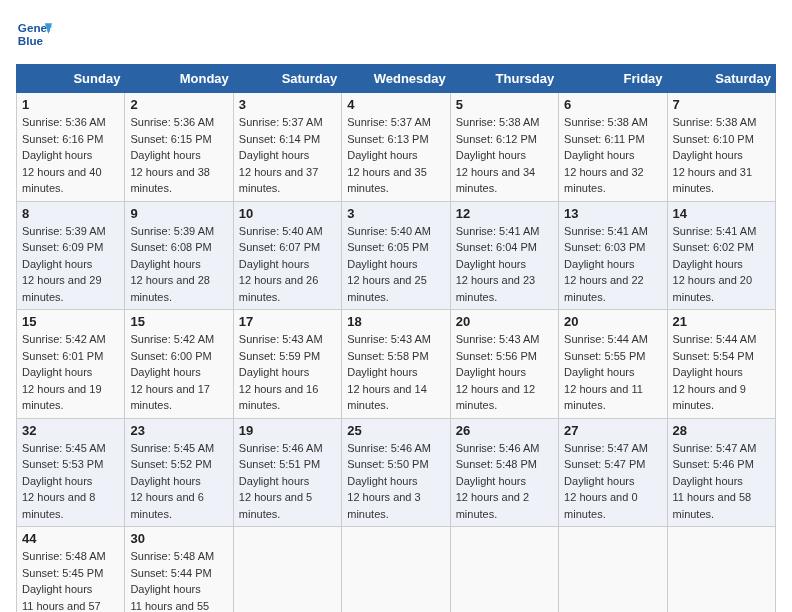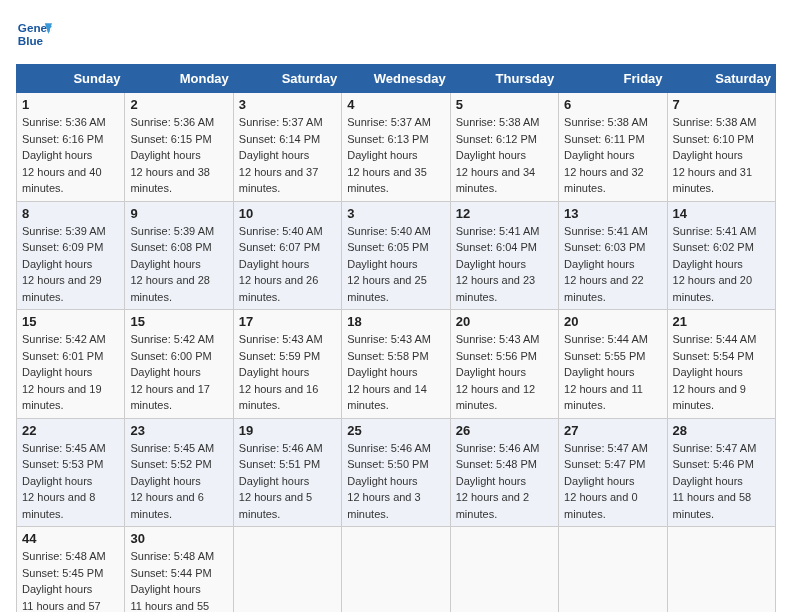--- a/index.html
+++ b/index.html
@@ -194,21 +194,21 @@
           <div class="day-num">20</div>
           <div class="day-info">Sunrise: 5:44 AM<br>Sunset: 5:55 PM<br>Daylight hours<br>12 hours and 11 minutes.</div>
         </td>
         <td>
           <div class="day-num">21</div>
           <div class="day-info">Sunrise: 5:44 AM<br>Sunset: 5:54 PM<br>Daylight hours<br>12 hours and 9 minutes.</div>
         </td>
       </tr>
       <tr>
         <td>
-          <div class="day-num">22</div>
+          <div class="day-num">32</div>
           <div class="day-info">Sunrise: 5:45 AM<br>Sunset: 5:53 PM<br>Daylight hours<br>12 hours and 8 minutes.</div>
         </td>
         <td>
           <div class="day-num">23</div>
           <div class="day-info">Sunrise: 5:45 AM<br>Sunset: 5:52 PM<br>Daylight hours<br>12 hours and 6 minutes.</div>
         </td>
         <td>
           <div class="day-num">19</div>
           <div class="day-info">Sunrise: 5:46 AM<br>Sunset: 5:51 PM<br>Daylight hours<br>12 hours and 5 minutes.</div>
         </td>

